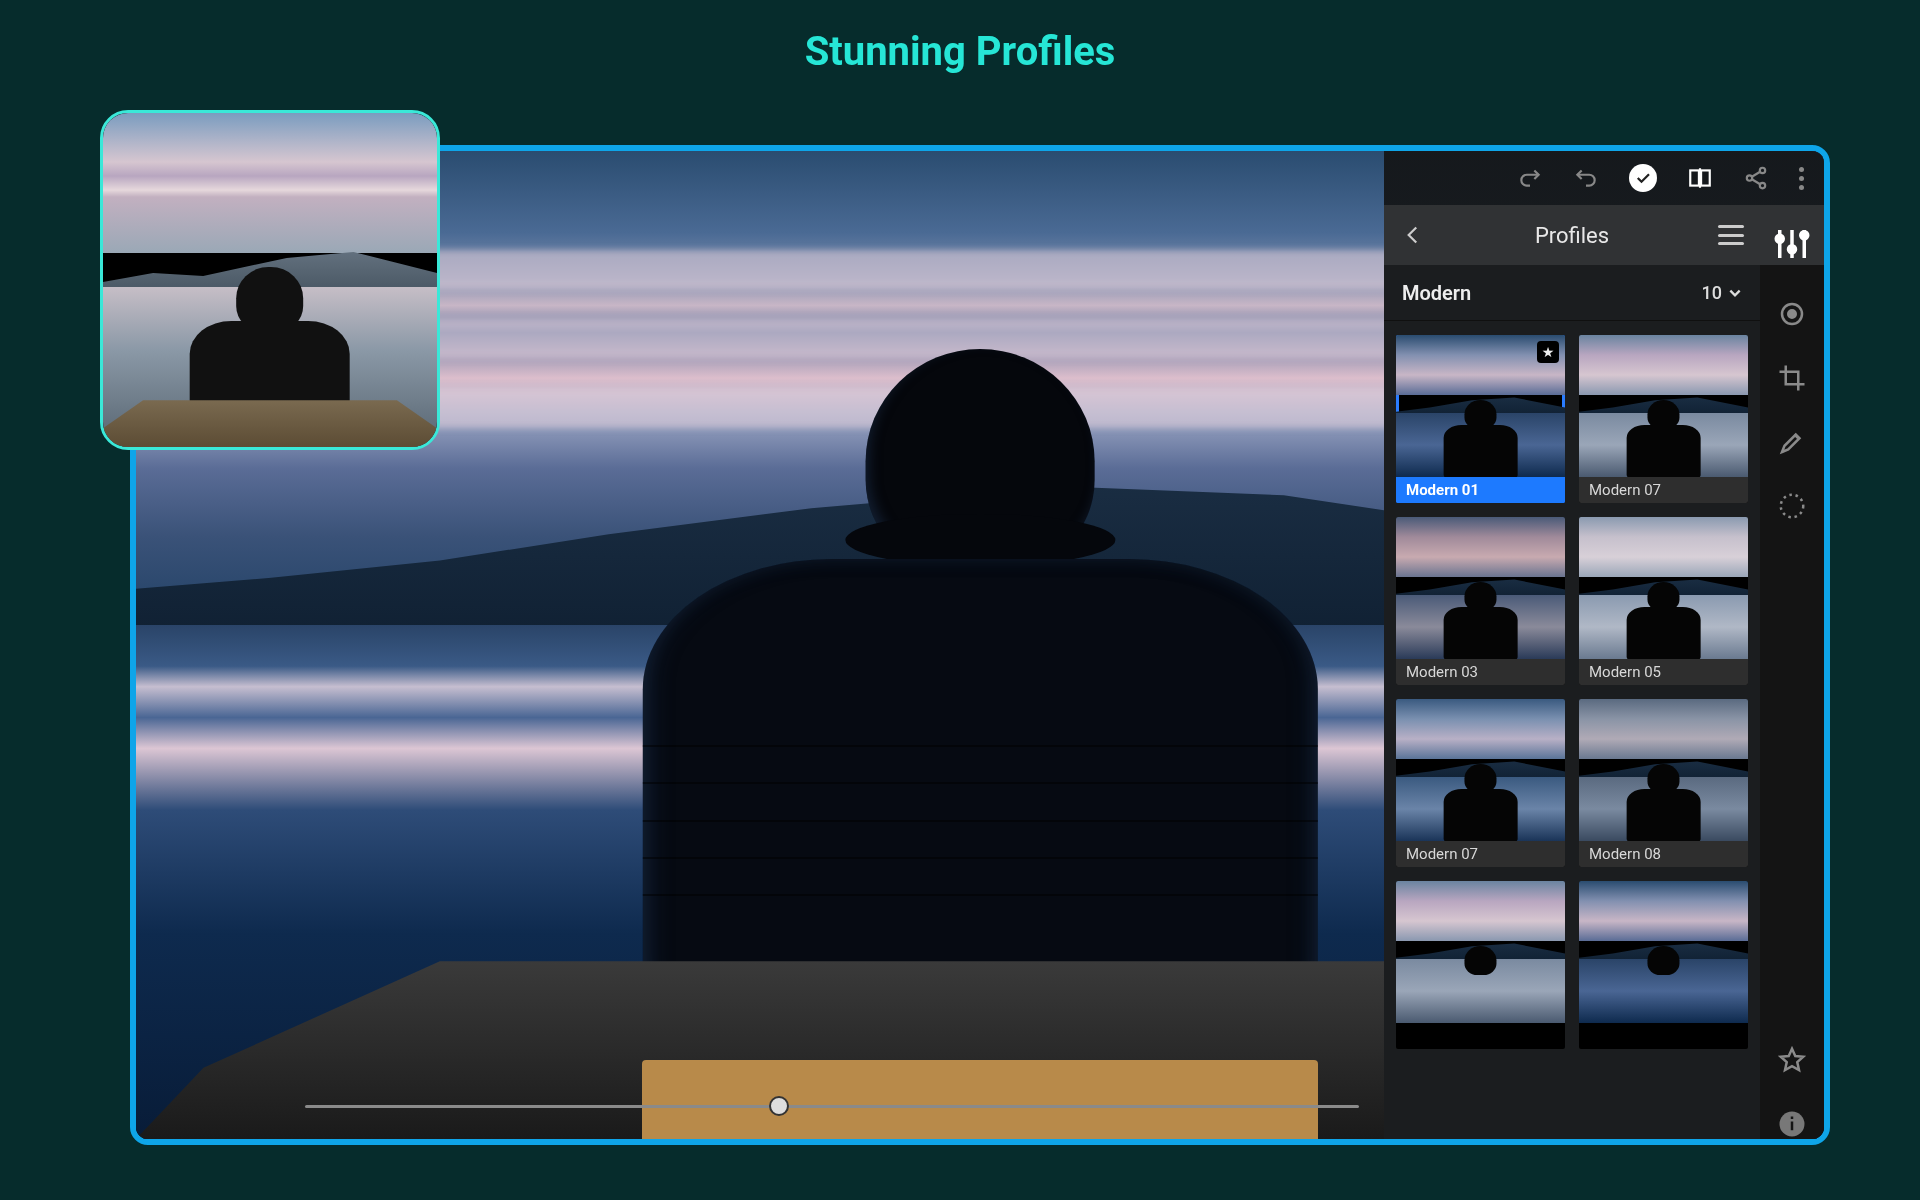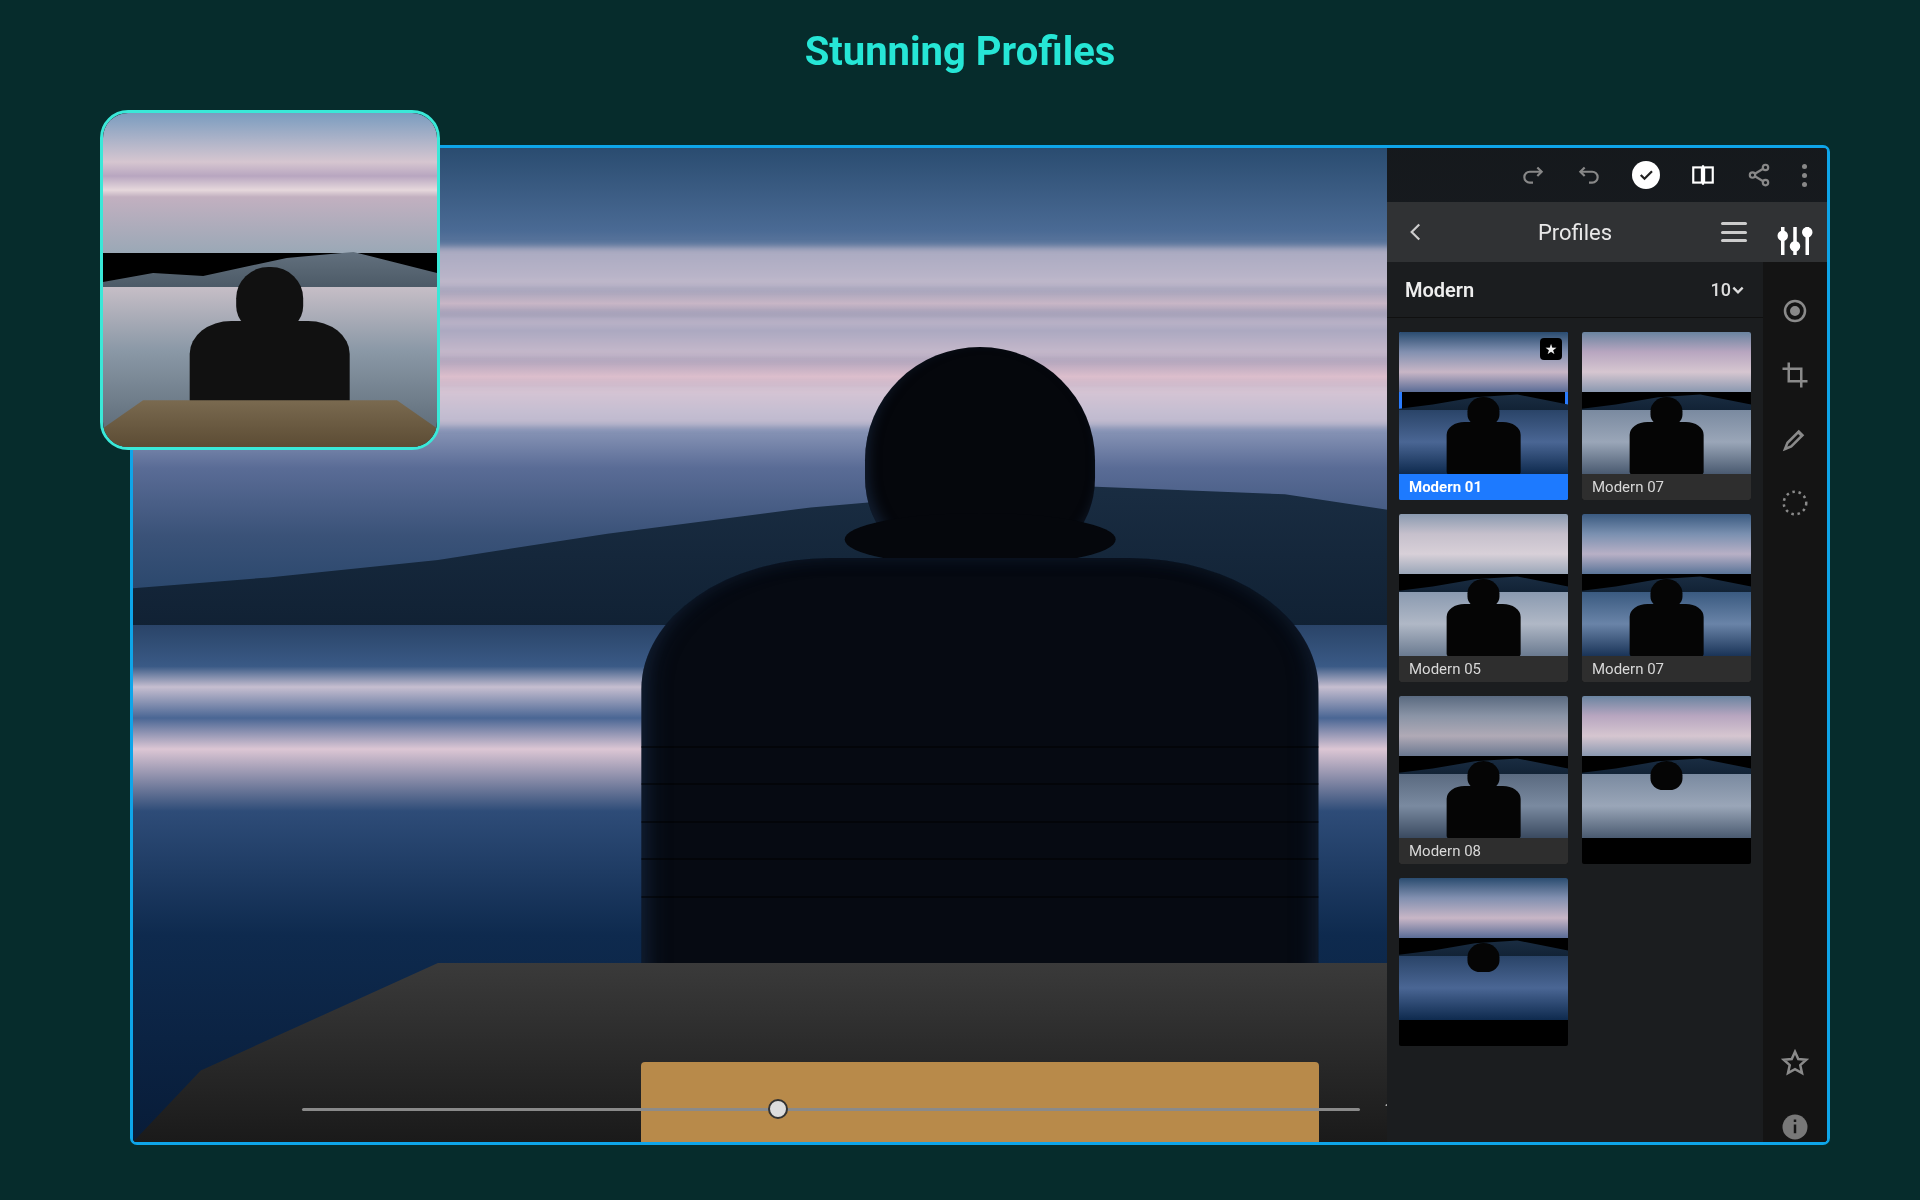--- a/index.html
+++ b/index.html
@@ -41,22 +41,22 @@
   .inset-thumb .person .head { position:absolute; left:50%; top:0; transform:translateX(-50%); width:42%; height:36%; background:#111; border-radius:48% 48% 40% 40%; }
   .inset-thumb .person .body { position:absolute; left:50%; top:30%; transform:translateX(-50%); width:100%; height:70%; background:#111; border-radius:26% 26% 12% 12%; }
   .inset-thumb .canoe { position:absolute; left:0; right:0; bottom:0; height:14%; background:linear-gradient(#7a6a50,#5c4c34); clip-path: polygon(0 60%, 12% 0, 88% 0, 100% 60%, 100% 100%, 0 100%);}
   
   .app-frame {
     position: absolute;
     top: 145px;
     left: 130px;
     right: 90px;
     bottom: 55px;
-    border-radius: 7px;
-    border: 3px solid #0ea5e9;
+    border-radius: 18px;
+    border: 6px solid #0ea5e9;
     overflow: hidden;
     background: #000;
     display: flex;
   }
   .canvas-area {
     position: relative;
     flex: 1;
     background: #0a1826;
     overflow: hidden;
   }
@@ -144,21 +144,21 @@
   .group-row {
     height:56px;
     display:flex;
     align-items:center;
     padding:0 18px;
     color:#eee;
     font-size:20px;
     font-weight:600;
     border-bottom:1px solid #101010;
   }
-  .group-row .count { margin-left:auto; font-size:18px; font-weight:500; color:#ddd; display:flex; align-items:center; }
+  .group-row .count { margin-left:auto; font-size:18px; font-weight:500; color:#ddd; display:flex; align-items:center; gap:6px;}
   .group-row .count svg{ width:14px; height:14px;}
   .thumb-grid {
     flex:1;
     overflow:hidden;
     padding: 14px 12px 0 12px;
     display:grid;
     grid-template-columns: 1fr 1fr;
     grid-auto-rows: 168px;
     gap: 14px 14px;
   }
@@ -352,20 +352,32 @@
             <div class="msky"></div>
             <div class="mmount"></div>
             <div class="mwater"></div>
             <div class="mperson">
               <div class="mh"></div>
               <div class="mb"></div>
             </div>
           </div>
           <div class="label">Modern 07</div>
         </div>
+        <div class="profile-thumb t-warm">
+          <div class="mini">
+            <div class="msky"></div>
+            <div class="mmount"></div>
+            <div class="mwater"></div>
+            <div class="mperson">
+              <div class="mh"></div>
+              <div class="mb"></div>
+            </div>
+          </div>
+          <div class="label">Modern 03</div>
+        </div>
         <div class="profile-thumb t-pale">
           <div class="mini">
             <div class="msky"></div>
             <div class="mmount"></div>
             <div class="mwater"></div>
             <div class="mperson">
               <div class="mh"></div>
               <div class="mb"></div>
             </div>
           </div>

